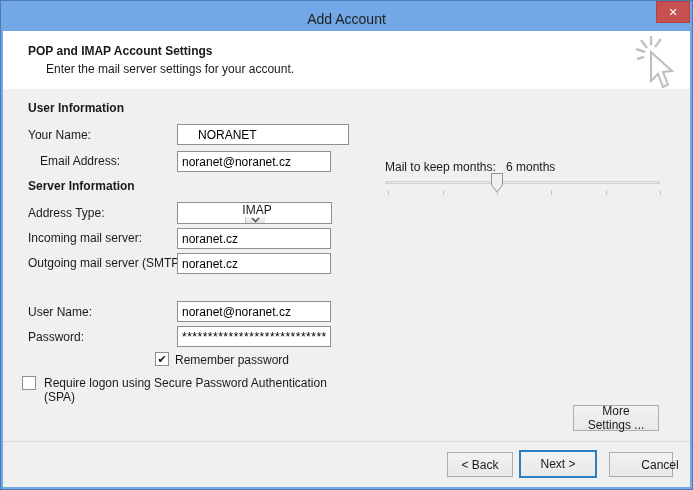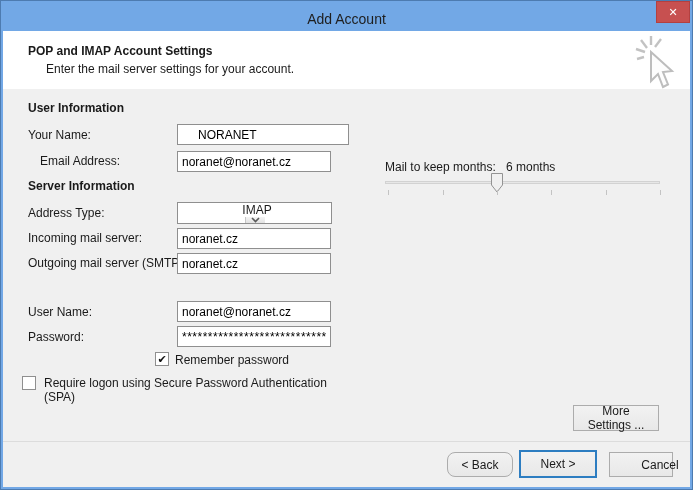--- a/index.html
+++ b/index.html
@@ -133,17 +133,17 @@
   </svg>
   <div class="tick" style="left:388px;"></div>
   <div class="tick" style="left:443px;"></div>
   <div class="tick" style="left:497px;"></div>
   <div class="tick" style="left:551px;"></div>
   <div class="tick" style="left:606px;"></div>
   <div class="tick" style="left:660px;"></div>
 
   <button class="btn" style="left:573px;top:397px;width:86px;height:26px;margin-top:8px;">More Settings ...</button>
 
-  <button class="btn" style="left:447px;top:452px;width:66px;height:25px;border-radius:8px;">&lt; Back</button>
+  <button class="btn" style="left:447px;top:452px;width:66px;height:25px;">&lt; Back</button>
   <button class="btn btn-next" style="left:519px;top:450px;width:78px;height:28px;">Next &gt;</button>
   <button class="btn" style="left:609px;top:452px;width:64px;height:25px;padding-left:44px;">Cancel</button>
 
 </div>
 
 </body></html>

